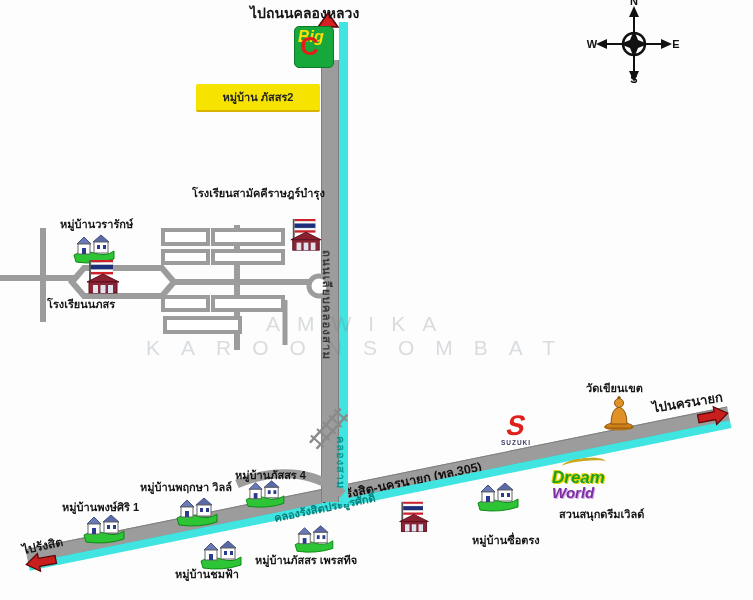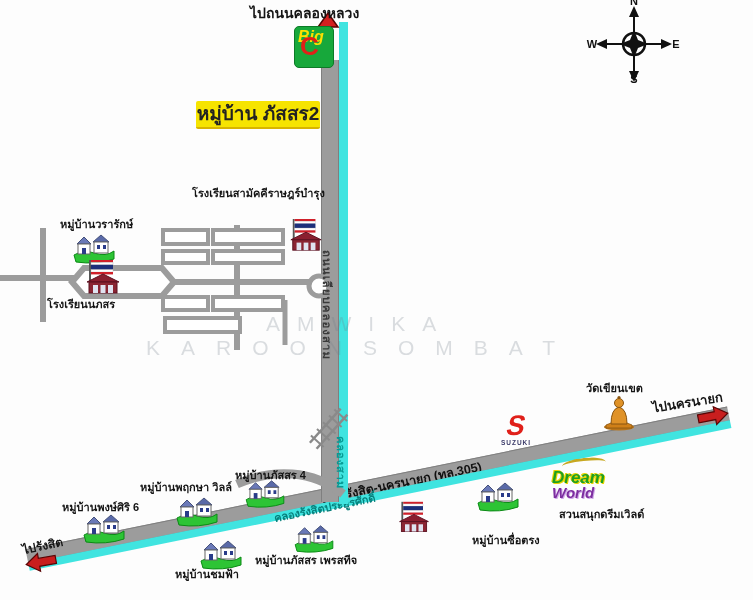--- a/index.html
+++ b/index.html
@@ -20,22 +20,22 @@
   #h-canal-name{position:absolute;left:250px;top:10px;font-weight:bold;font-size:11px;color:#067f7b;white-space:nowrap;}
   .vtext{position:absolute;writing-mode:vertical-rl;font-weight:bold;white-space:nowrap;z-index:4;}
   #v-road-name{left:318px;top:250px;font-size:11.5px;color:#3a3a3a;letter-spacing:1px;}
   #v-canal-name{left:332px;top:436px;font-size:11px;color:#079a94;letter-spacing:1px;}
   
   .wm{position:absolute;color:rgba(110,122,134,0.25);font-size:21px;font-weight:normal;z-index:9;}
   #wm1{left:266px;top:312px;letter-spacing:17px;}
   #wm2{left:146px;top:336px;letter-spacing:21px;}
   
   #village-box{left:196px;top:84px;width:124px;height:26px;background:#F6E400;color:#222;
-    font-weight:bold;font-size:19px;text-align:center;line-height:26px;z-index:6;border-radius:2px;
-    border-bottom:2px solid #d8b400;margin-top:17px;}
+    font-weight:bold;font-size:11px;text-align:center;line-height:26px;z-index:6;border-radius:2px;
+    border-bottom:2px solid #d8b400;}
   
   #bigc{left:294px;top:26px;width:38px;height:40px;background:#17a83b;border-radius:5px;z-index:5;
     border:1px solid #0c7a27;}
   #bigc .big{position:absolute;left:3px;top:1px;color:#ffe000;font-style:italic;font-weight:bold;font-size:16px;}
   #bigc .c{position:absolute;left:5px;top:6px;color:#e02018;font-weight:900;font-size:26px;line-height:26px;}
   
   #dreamworld{left:552px;top:458px;z-index:6;width:70px;}
   #dreamworld .swirl{width:44px;height:9px;border-top:3px solid #c8a820;border-radius:50%;
      transform:rotate(-6deg);margin-left:10px;}
   #dreamworld .d1{font-size:17px;font-weight:900;font-style:italic;color:#1fa01f;
@@ -170,21 +170,21 @@
     <span class="c">C</span>
   </div>
 
   <div id="village-box" class="abs">หมู่บ้าน ภัสสร2</div>
 
   <span class="lbl" style="left:60px;top:215px">หมู่บ้านวรารักษ์</span>
   <svg class="abs icon" style="left:72px;top:232px" width="44" height="34" viewBox="0 0 44 34">
       <use href="#sym-village"></use>
     </svg>
 
-  <span class="lbl" style="left:62px;top:498px">หมู่บ้านพงษ์ศิริ 6</span>
+  <span class="lbl" style="left:62px;top:498px">หมู่บ้านพงษ์ศิริ 1</span>
   <svg class="abs icon" style="left:82px;top:512px" width="44" height="34" viewBox="0 0 44 34">
       <use href="#sym-village"></use>
     </svg>
 
   <span class="lbl" style="left:140px;top:478px">หมู่บ้านพฤกษา วิลล์</span>
   <svg class="abs icon" style="left:175px;top:495px" width="44" height="34" viewBox="0 0 44 34">
       <use href="#sym-village"></use>
     </svg>
 
   <span class="lbl" style="left:235px;top:466px">หมู่บ้านภัสสร 4</span>

